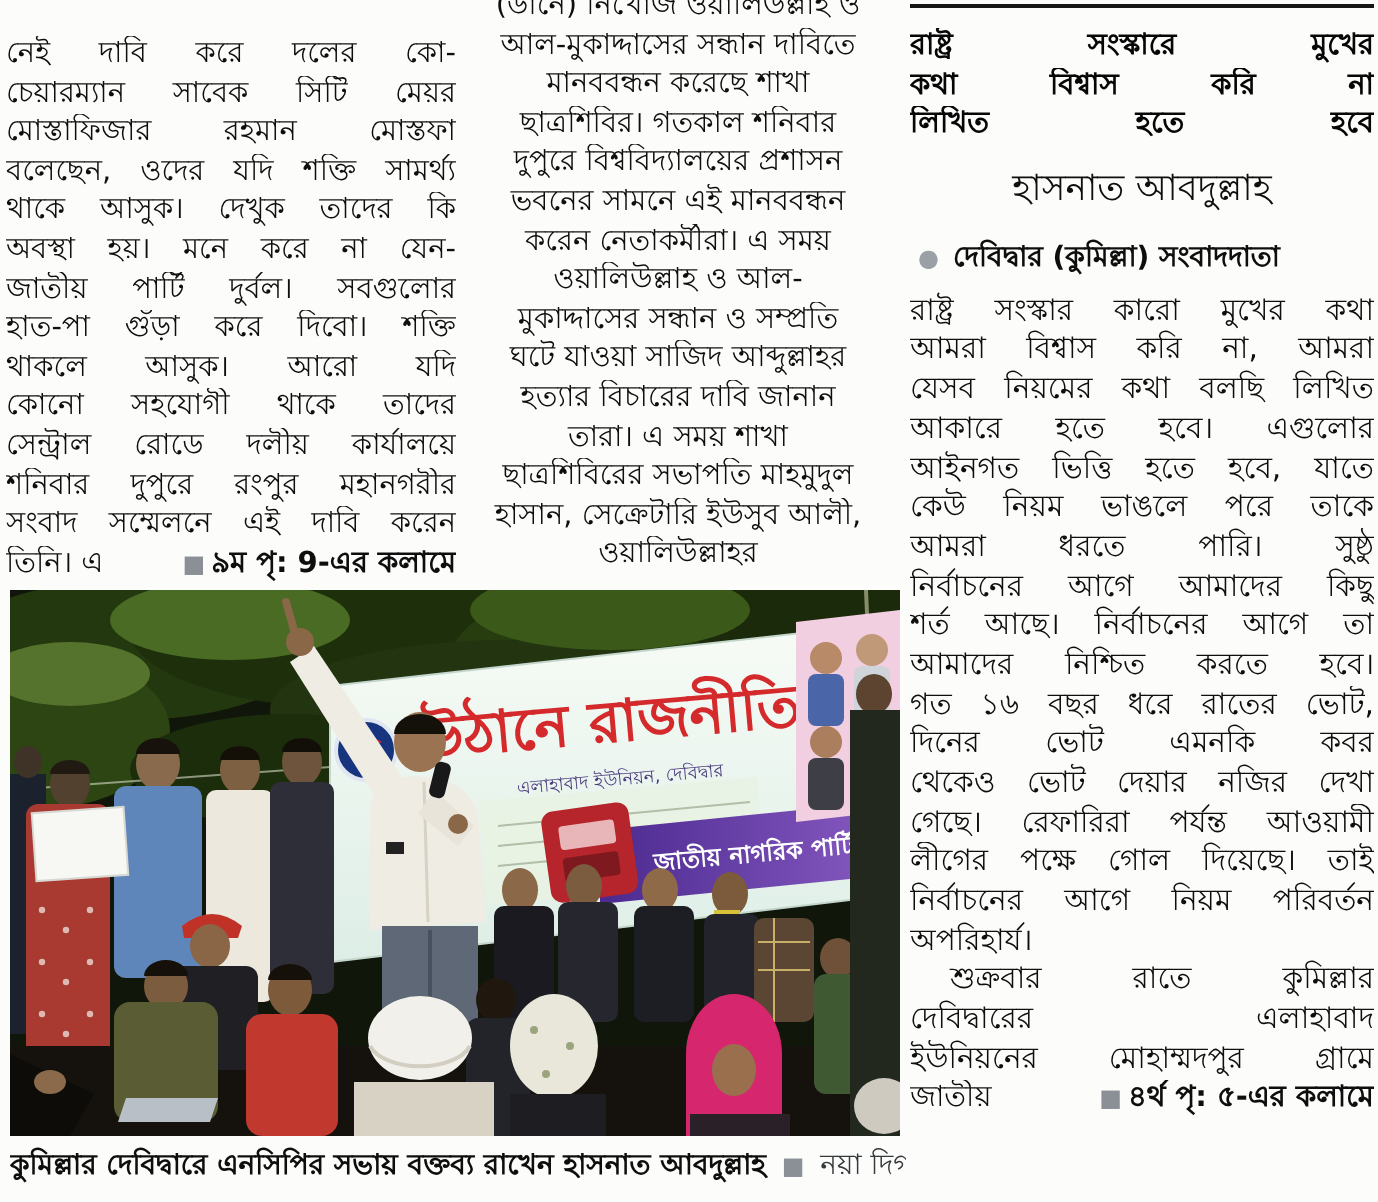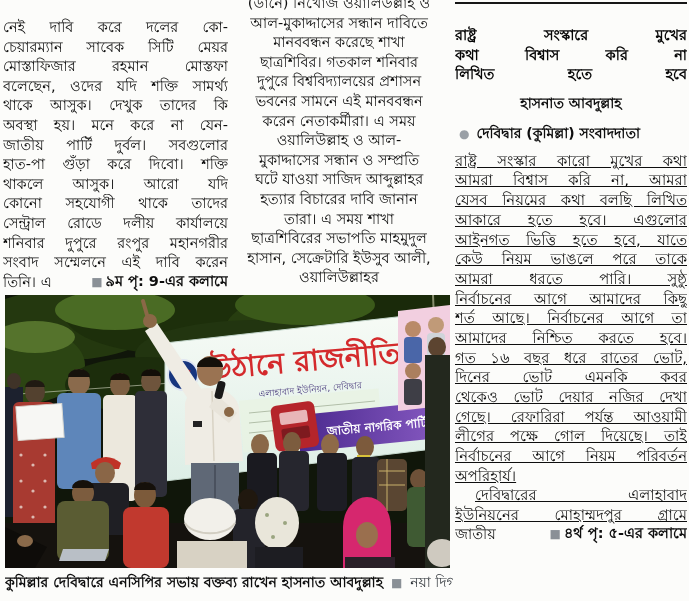--- a/index.html
+++ b/index.html
@@ -7,30 +7,30 @@
         color:#0e0e0e;font-family:"DejaVu Sans","Liberation Sans",sans-serif;}
   .col{position:absolute;}
   .tline{height:19.6px;line-height:19.6px;font-size:14.5px;overflow:hidden;
          text-align:justify;text-align-last:justify;white-space:nowrap;}
   .mid-col .tline{text-align:center;text-align-last:center;}
   .jumpline{display:flex;justify-content:space-between;align-items:center;
             height:19.6px;line-height:19.6px;font-size:14.5px;overflow:hidden;}
   .jumpline.centered{justify-content:center;gap:6px;}
   .jump-label{font-weight:bold;white-space:nowrap;}
   .marker{color:#8a9096;font-size:12px;padding:0 3px;}
-  .rc{left:455px;top:16px;width:232px;}
+  .rc{left:455px;top:4px;width:232px;}
   .rc-rule{position:absolute;left:455px;top:2px;width:232px;height:2px;background:#161616;}
   .headline{margin-top:10px;font-size:24px;line-height:31px;font-weight:bold;
             text-align:center;color:#060606;}
-  .byline{margin-top:7px;font-size:14px;font-weight:bold;text-align:center;}
+  .byline{margin-top:7px;font-size:18px;font-weight:normal;text-align:center;}
   .dateline{margin-top:8px;display:flex;align-items:center;gap:7px;font-size:14px;
             font-weight:bold;padding-left:4px;height:20px;overflow:hidden;}
   .dl-bullet{color:#9aa0a6;font-size:12px;line-height:1;}
   .rc-body{margin-top:7px;}
-  .rc-body .tline{height:19.7px;line-height:19.7px;font-size:14.8px;text-decoration:underline;}
+  .rc-body .tline{height:19.7px;line-height:19.7px;font-size:14.8px;}
   .para2 .tline:first-child{text-indent:20px;}
   .photo{position:absolute;left:5px;top:295px;width:445px;height:273px;overflow:hidden;
          background:#10160a;}
   .caption{position:absolute;left:5px;top:571px;width:448px;height:22px;overflow:hidden;
            font-size:14px;font-weight:bold;white-space:nowrap;}
   .caption .credit{font-weight:normal;color:#33383d;}
   svg text{font-family:"DejaVu Sans","Liberation Sans",sans-serif;}
 </style>
 </head>
 <body>
@@ -109,20 +109,21 @@
           <div class="tline">আমাদের নিশ্চিত করতে হবে।</div>
           <div class="tline">গত ১৬ বছর ধরে রাতের ভোট,</div>
           <div class="tline">দিনের ভোট এমনকি কবর</div>
           <div class="tline">থেকেও ভোট দেয়ার নজির দেখা</div>
           <div class="tline">গেছে। রেফারিরা পর্যন্ত আওয়ামী</div>
           <div class="tline">লীগের পক্ষে গোল দিয়েছে। তাই</div>
           <div class="tline">নির্বাচনের আগে নিয়ম পরিবর্তন</div>
           <div class="tline">অপরিহার্য।</div>
         </div>
       <div class="para2">
+          <div class="tline">শুক্রবার রাতে কুমিল্লার</div>
           <div class="tline">দেবিদ্বারের এলাহাবাদ</div>
           <div class="tline">ইউনিয়নের মোহাম্মদপুর গ্রামে</div>
         </div>
       <div class="jumpline">
         <span>জাতীয়</span>
         <span>
           <span class="marker">■</span><span class="jump-label">৪র্থ পৃ: ৫-এর কলামে</span>
         </span>
       </div>
     </div>

